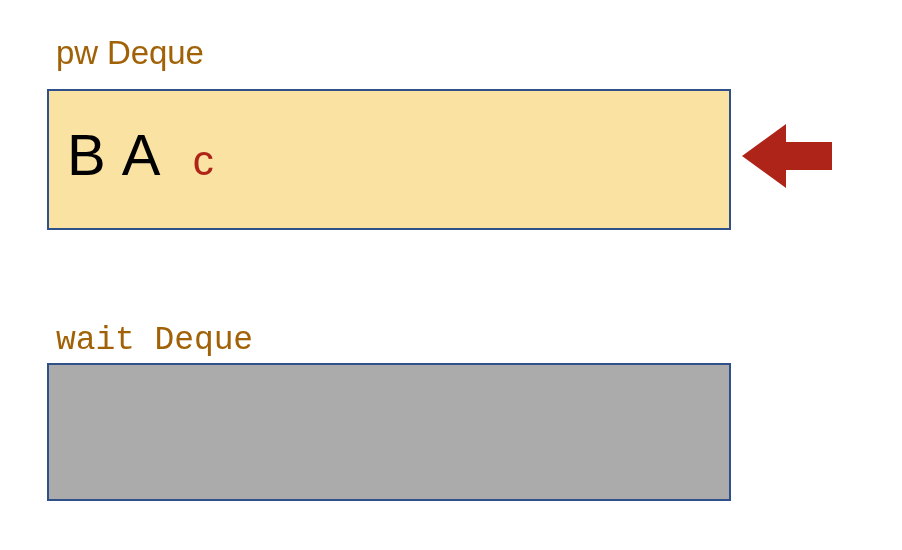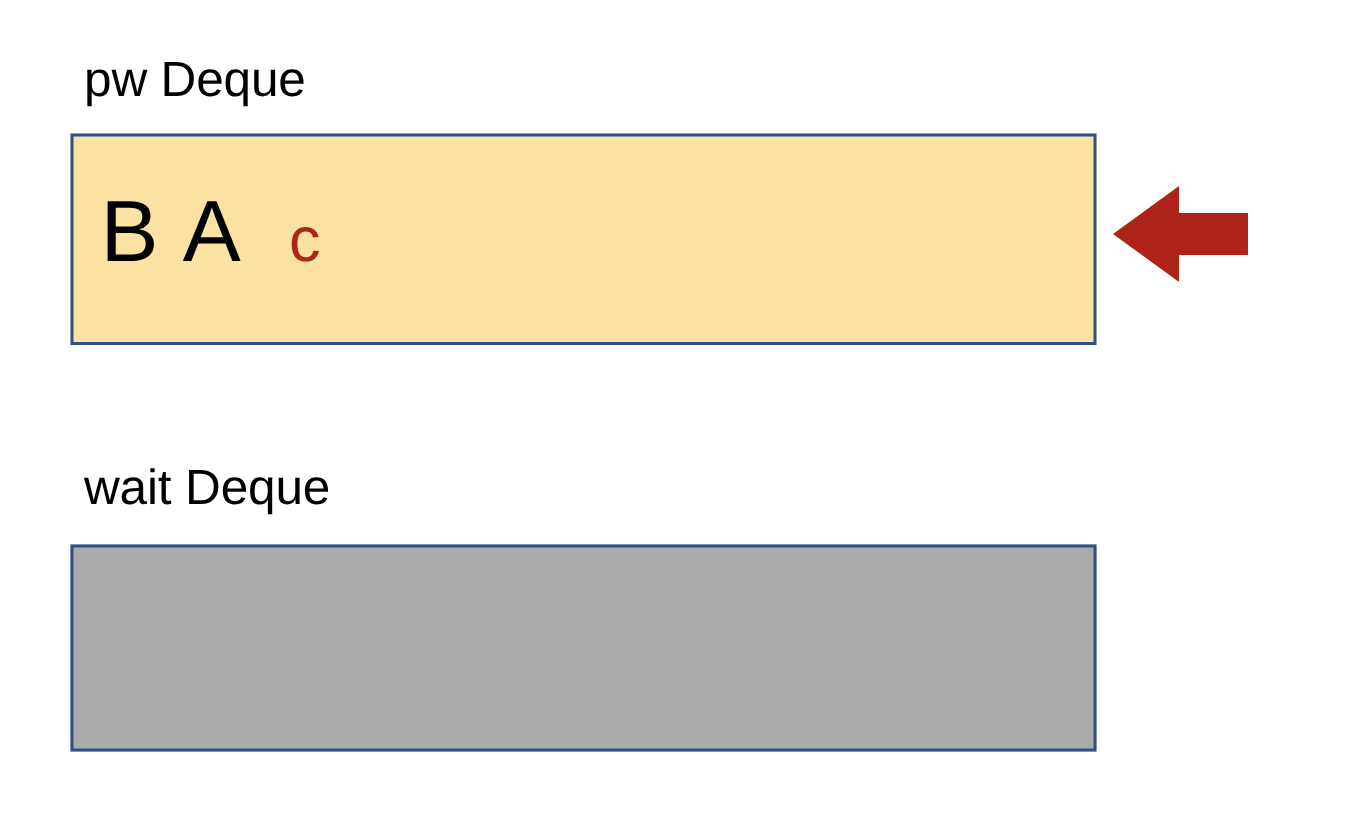--- a/index.html
+++ b/index.html
@@ -19,26 +19,26 @@
     overflow: hidden;
   }
 
   
   .deque-label {
     position: absolute;
     font-family: "Liberation Sans", sans-serif;
     font-size: 33px;
     font-weight: 400;
     line-height: 1;
-    color: #000000;
+    color: #a16207;
     white-space: nowrap;
     letter-spacing: -0.1px;
   }
   #pw-label   { left: 56px; top: 36px; }
-  #wait-label { left: 56px; top: 308px; }
+  #wait-label { left: 56px; top: 324px; font-family: Liberation Mono, monospace; }
 
   
   .deque-box {
     position: absolute;
     box-sizing: border-box;
     border: 2px solid #30508A;
   }
   #pw-box {
     left: 47px;
     top: 89px;

